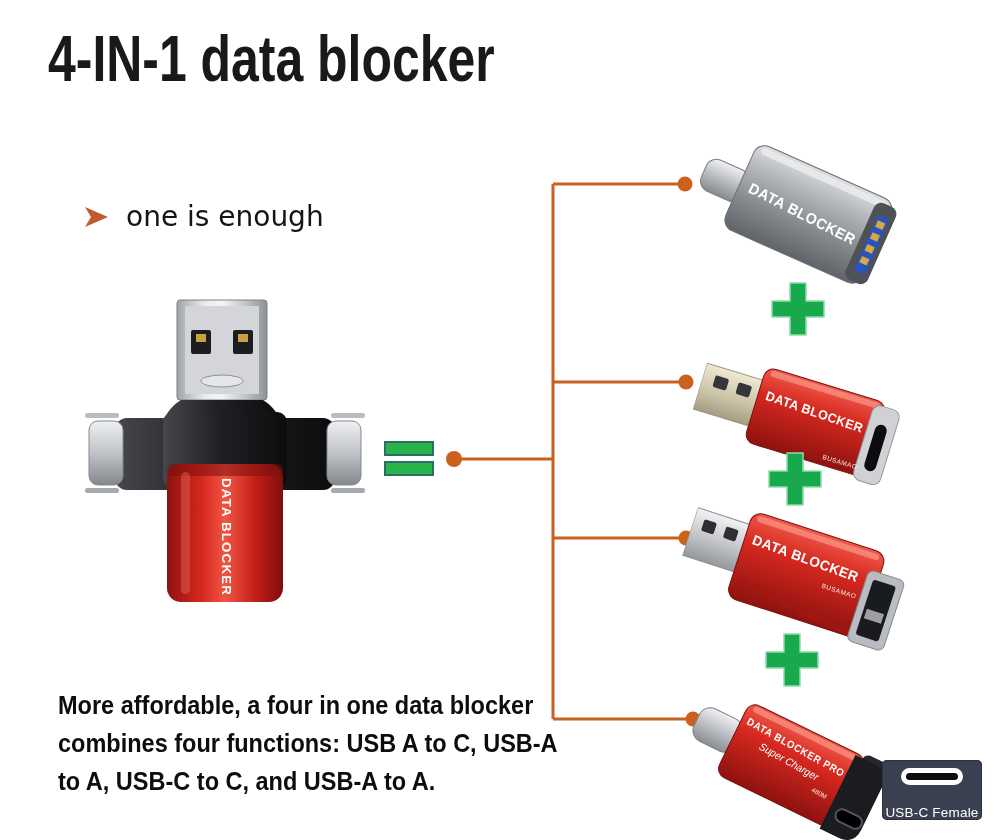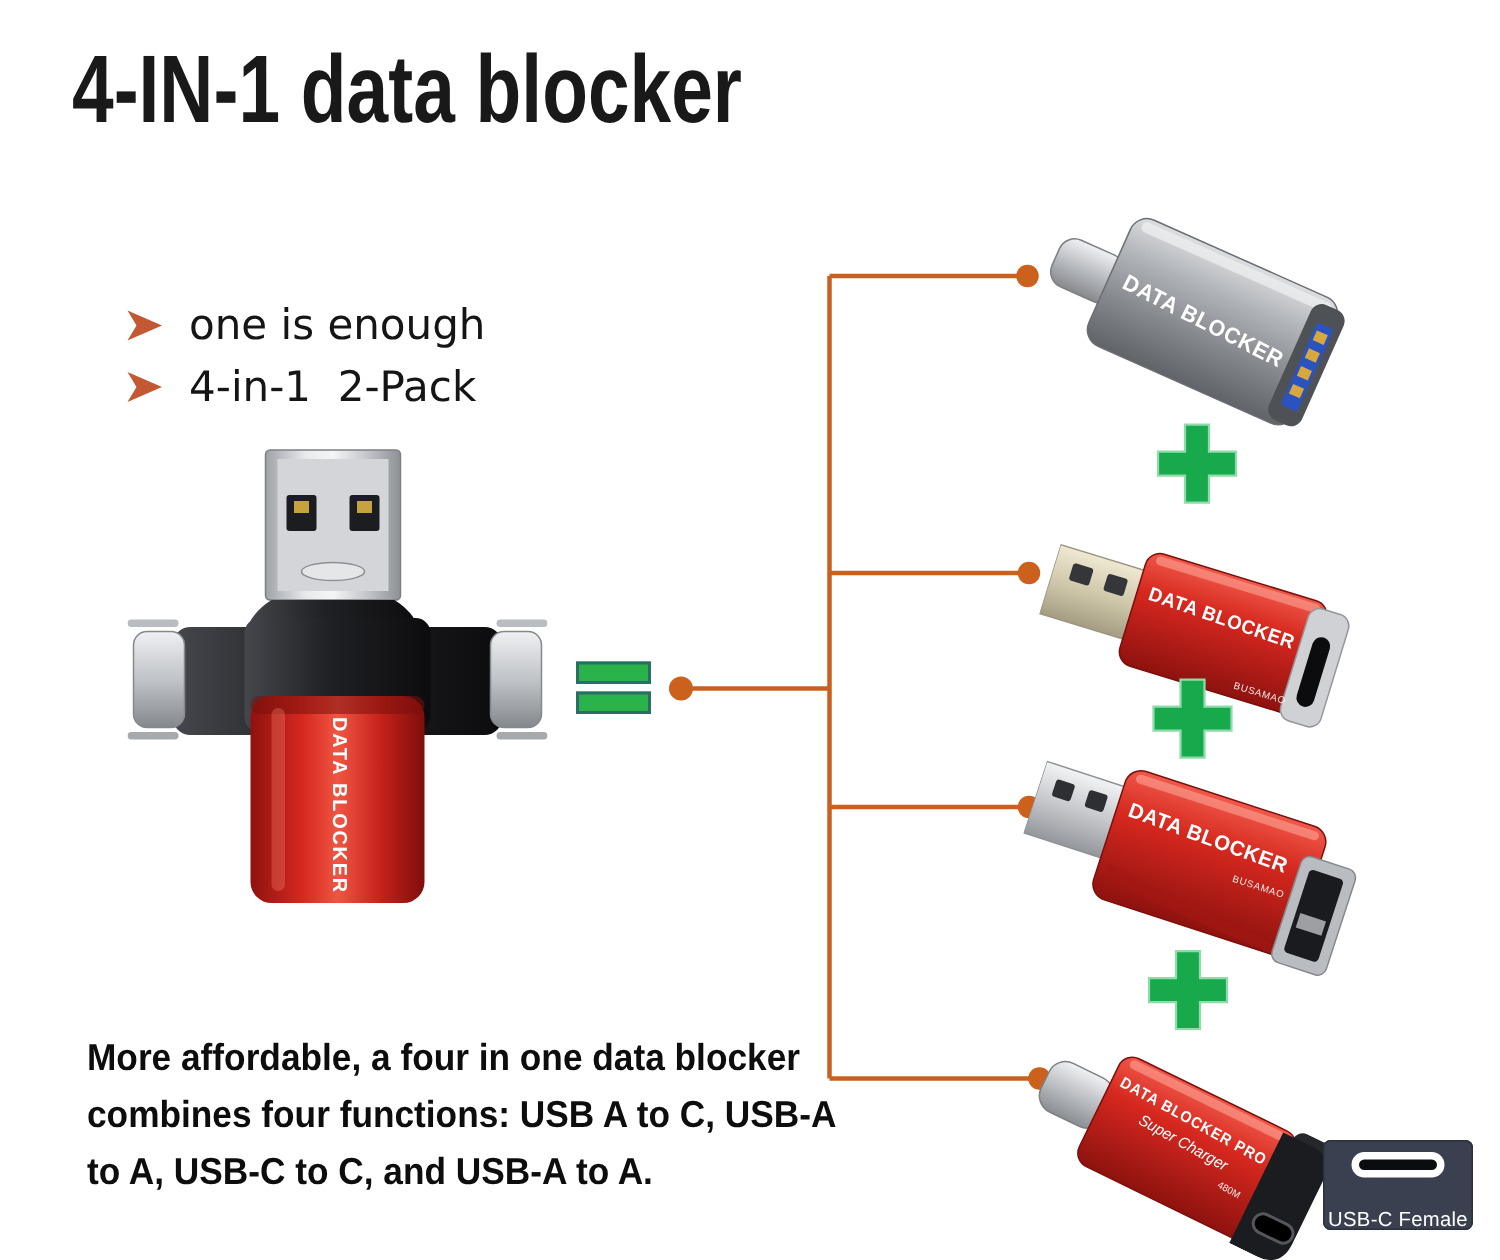--- a/index.html
+++ b/index.html
@@ -56,26 +56,20 @@
 
   <div class="title-wrap">
     <h1 class="title">4-IN-1 data blocker</h1>
   </div>
 
   <div class="bullet" style="top:184px;margin-top:16px;">
     <svg width="26" height="24" viewBox="0 0 26 24">
       <path d="M1 2 L24 12 L1 22 L7 12 Z" fill="#c25932"></path>
     </svg>
     <span>one is enough</span>
-  </div>
-  <div class="bullet" style="top:241px;">
-    <svg width="26" height="24" viewBox="0 0 26 24">
-      <path d="M1 2 L24 12 L1 22 L7 12 Z" fill="#c25932"></path>
-    </svg>
-    <span>4-in-1  2-Pack</span>
   </div>
 
   <svg class="adapter" style="left:85px;top:296px;" width="280" height="312" viewBox="0 0 280 312">
     <defs>
       <linearGradient id="mSilver" x1="0" y1="0" x2="1" y2="0">
         <stop offset="0" stop-color="#9fa3a8"></stop>
           <stop offset=".3" stop-color="#e8eaec"></stop>
         <stop offset=".5" stop-color="#f4f5f6"></stop>
           <stop offset=".75" stop-color="#c3c6ca"></stop>
         <stop offset="1" stop-color="#8d9095"></stop>

